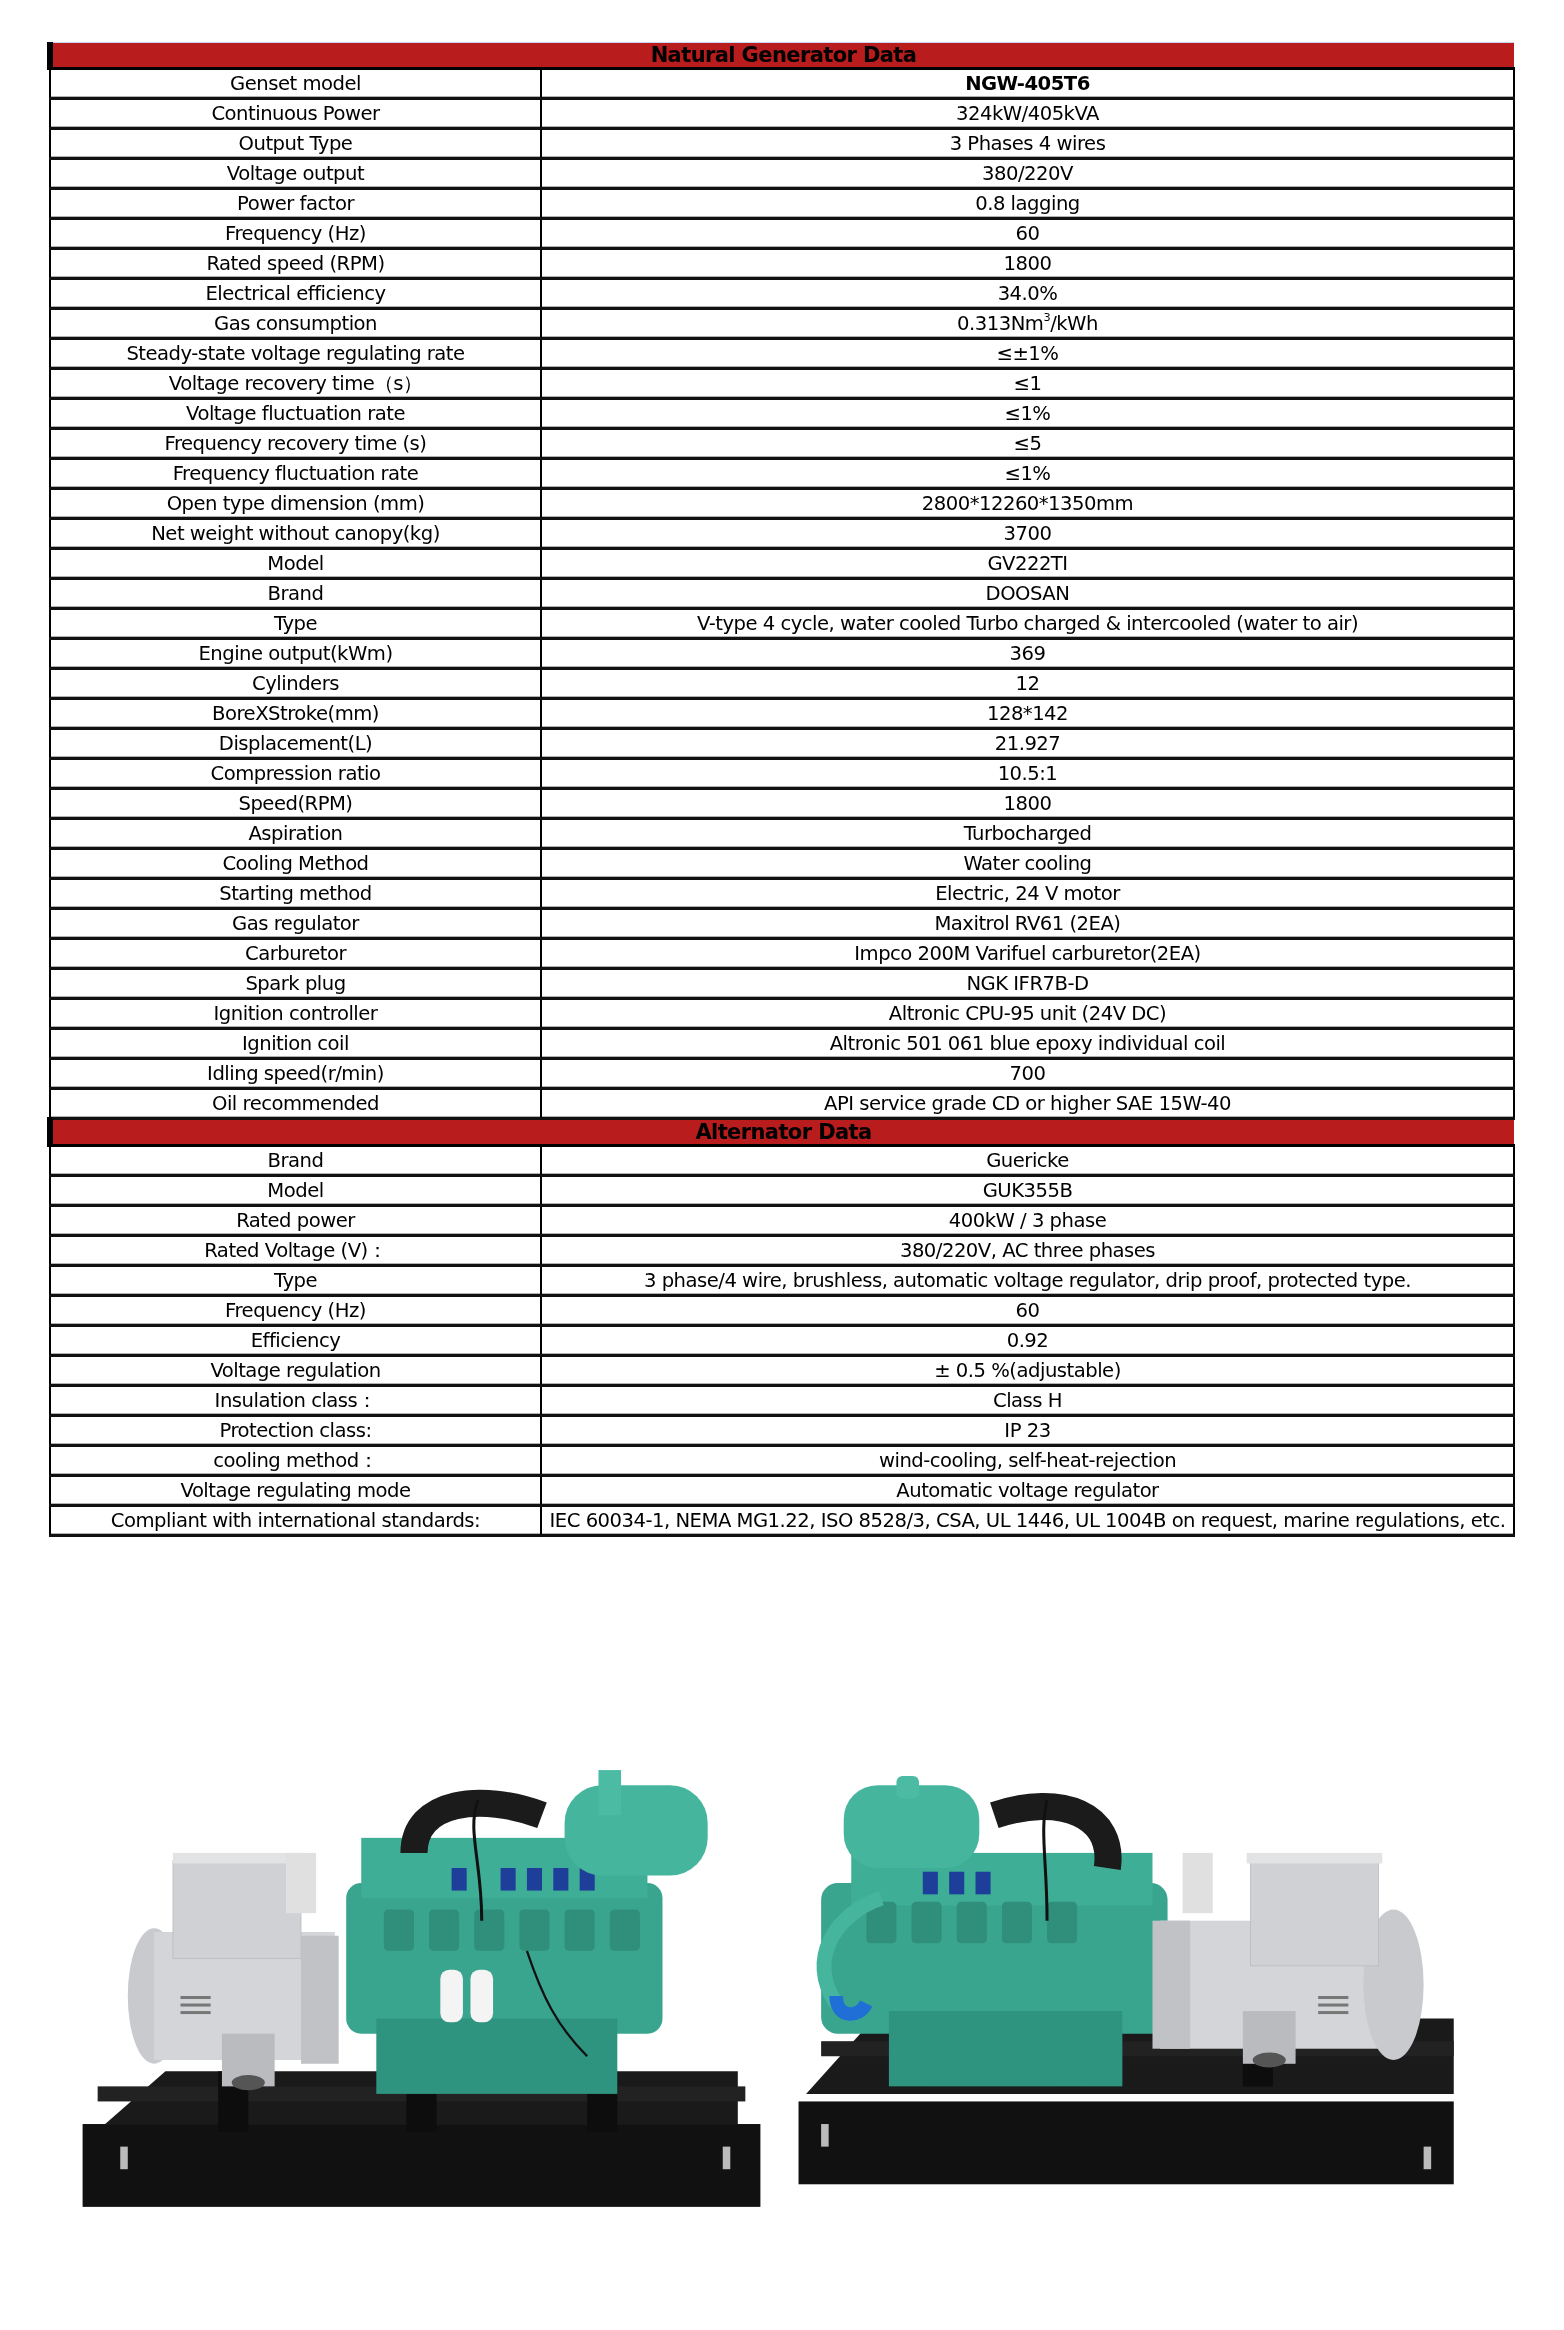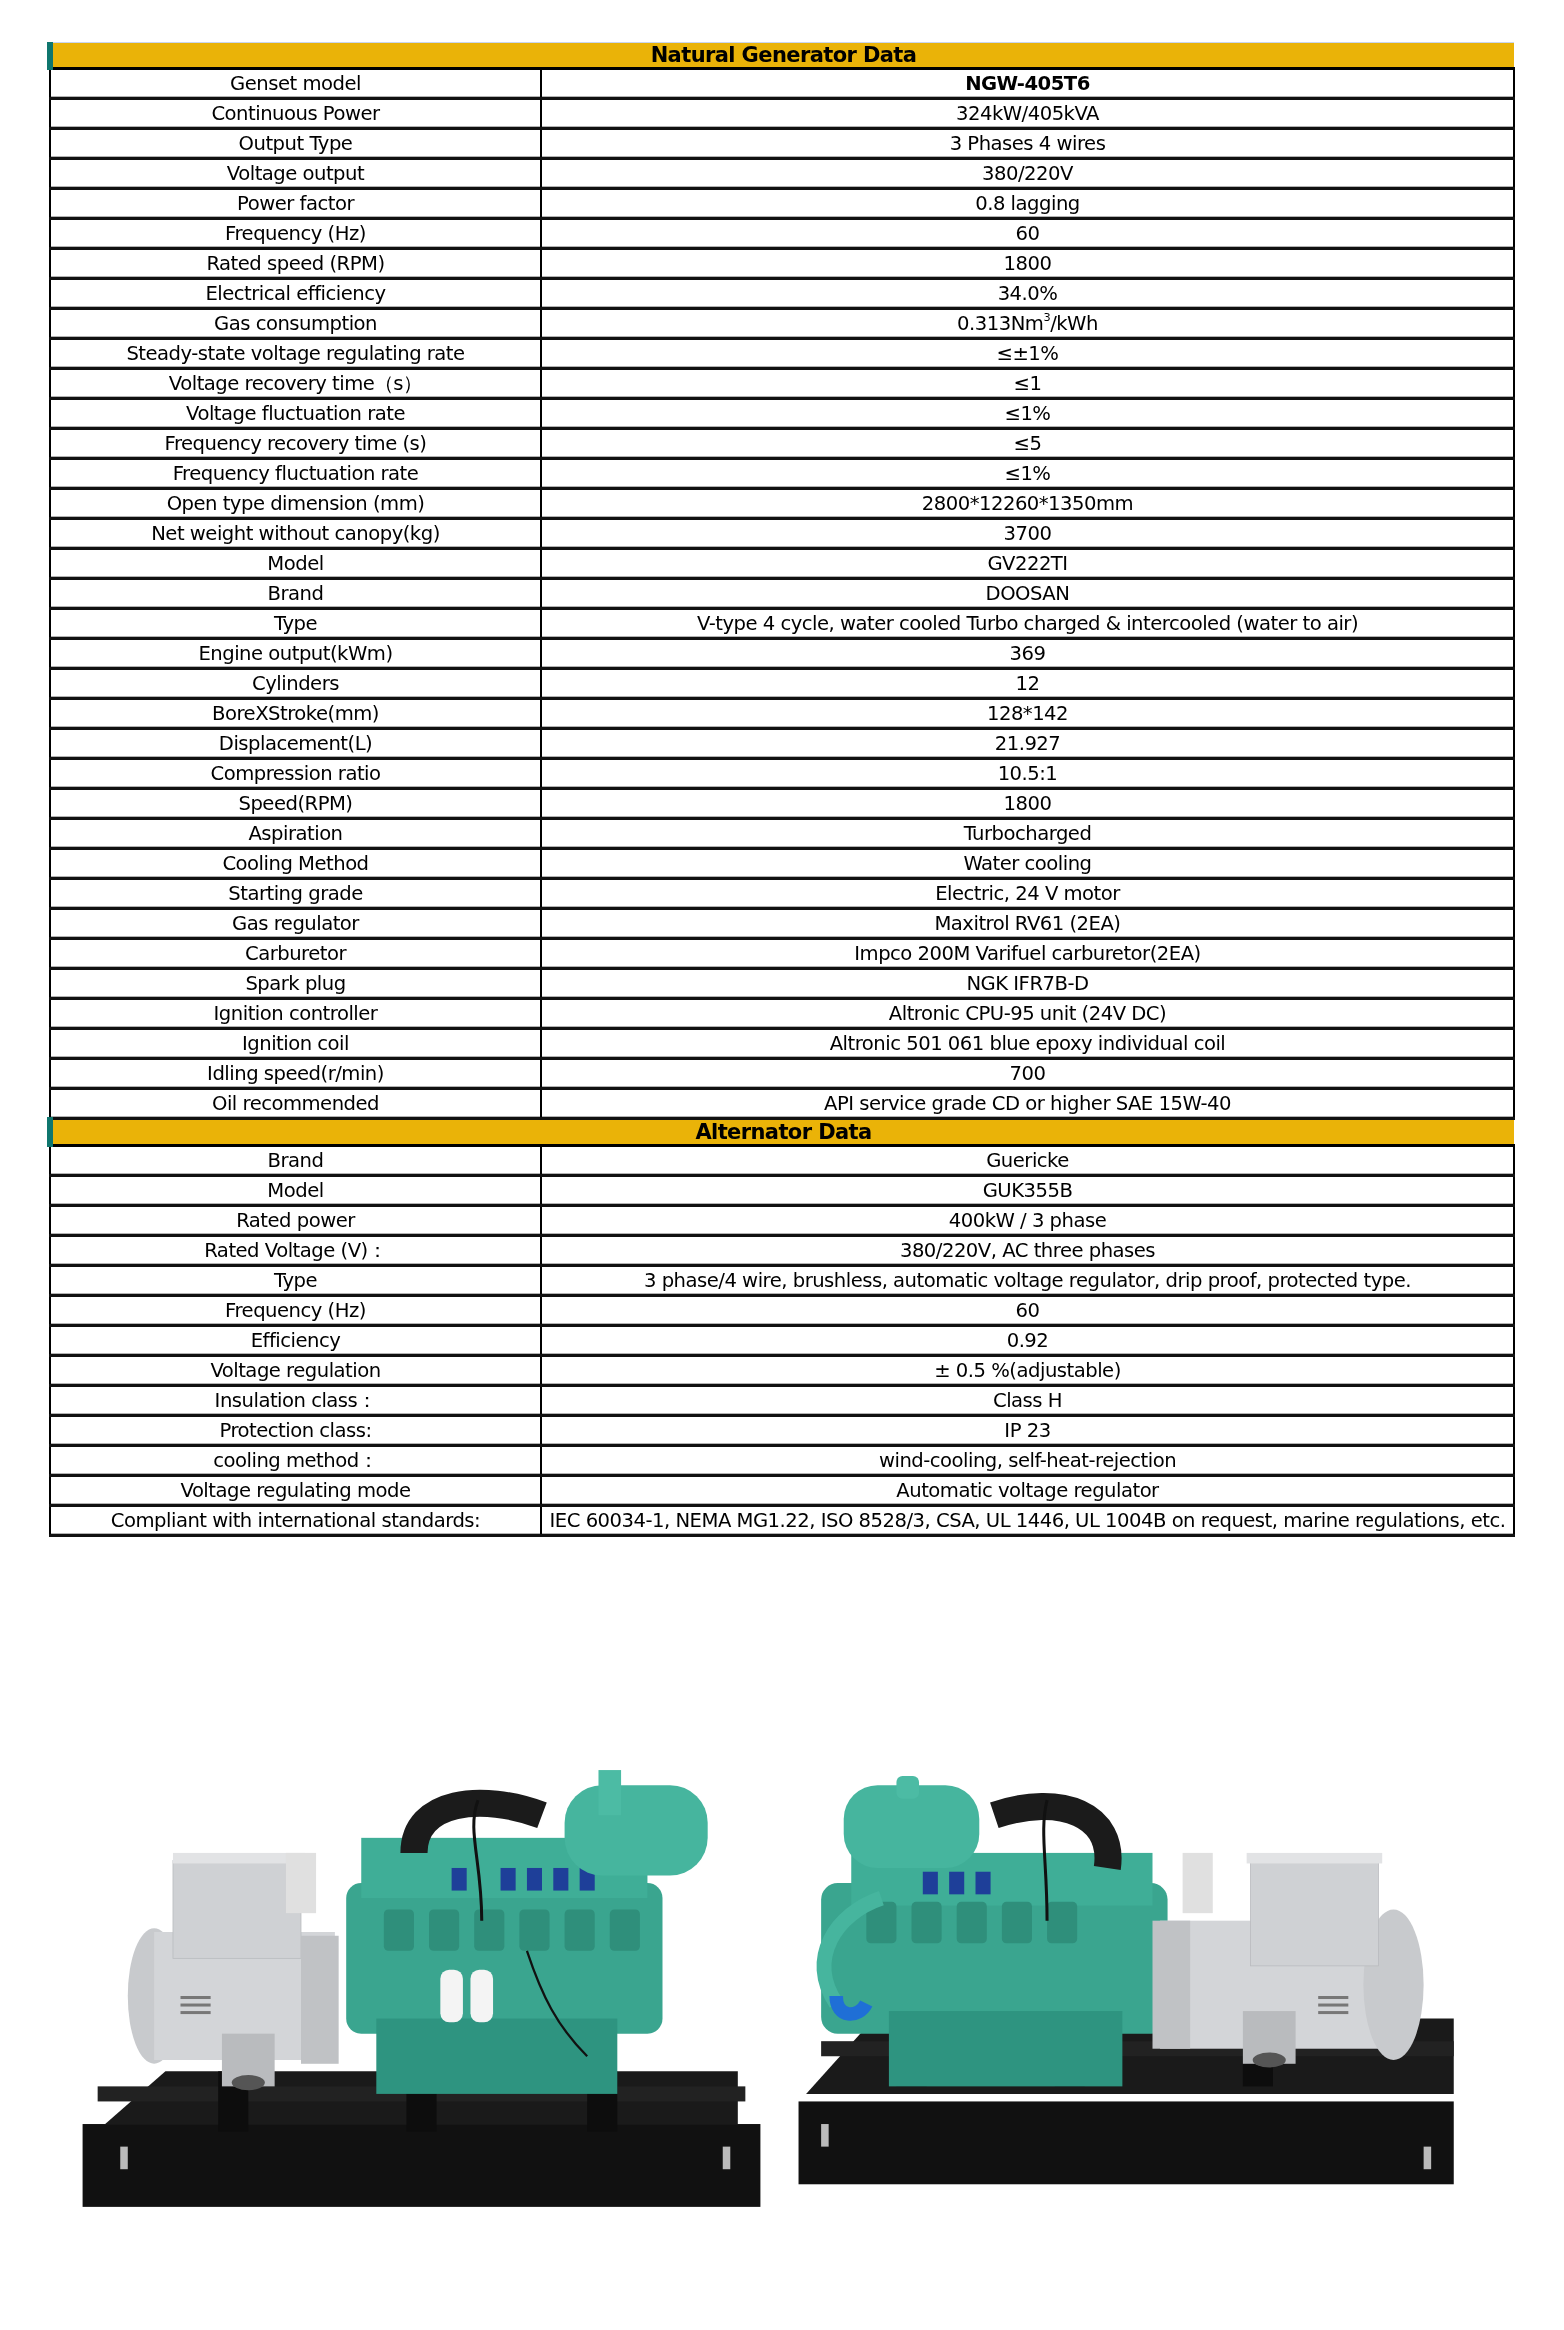--- a/index.html
+++ b/index.html
@@ -16,22 +16,22 @@
   .spec-table col.c2 { width: 973px; }
   .spec-table td {
     height: 30px; padding: 0; text-align: center; vertical-align: middle;
     font-size: 19.6px; letter-spacing: -0.5px; white-space: nowrap; overflow: hidden;
     border-left: 2.3px solid #000; border-right: 2.3px solid #000;
     border-bottom: 3px solid #000;
     box-sizing: border-box;
   }
   .spec-table tr.data td { border-bottom: 3px solid #111; box-shadow: inset 0 -0.8px 0 #9a9a9a; }
   .spec-table tr.section td {
-    background: #eab308; height: 25px; font-weight: bold; font-size: 21px;
-    border-left: 6px solid #0f766e; border-right: none; border-bottom: 3.8px solid #000;
+    background: #b91c1c; height: 25px; font-weight: bold; font-size: 21px;
+    border-left: 6px solid #000000; border-right: none; border-bottom: 3.8px solid #000;
     letter-spacing: -0.6px;
   }
   .spec-table tr.section:first-child td { border-top: 0.8px solid #c9d6ef; }
   .bold-val { font-weight: bold; }
   sup { font-size: 11.3px; vertical-align: 9px; line-height: 0; }
 
   .photos { position: absolute; left: 0; top: 1732px; width: 1565px; height: 527px; }
   .photo { position: absolute; top: 38px; width: 723px; height: 452px; }
   .photo.left { left: 60px; }
   .photo.right { left: 791px; }
@@ -153,21 +153,21 @@
       </tr>
     <tr class="data">
         <td>Aspiration</td>
         <td>Turbocharged</td>
       </tr>
     <tr class="data">
         <td>Cooling Method</td>
         <td>Water cooling</td>
       </tr>
     <tr class="data">
-        <td>Starting grade</td>
+        <td>Starting method</td>
         <td>Electric, 24 V motor</td>
       </tr>
     <tr class="data">
         <td>Gas regulator</td>
         <td>Maxitrol RV61 (2EA)</td>
       </tr>
     <tr class="data">
         <td>Carburetor</td>
         <td>Impco 200M Varifuel carburetor(2EA)</td>
       </tr>

